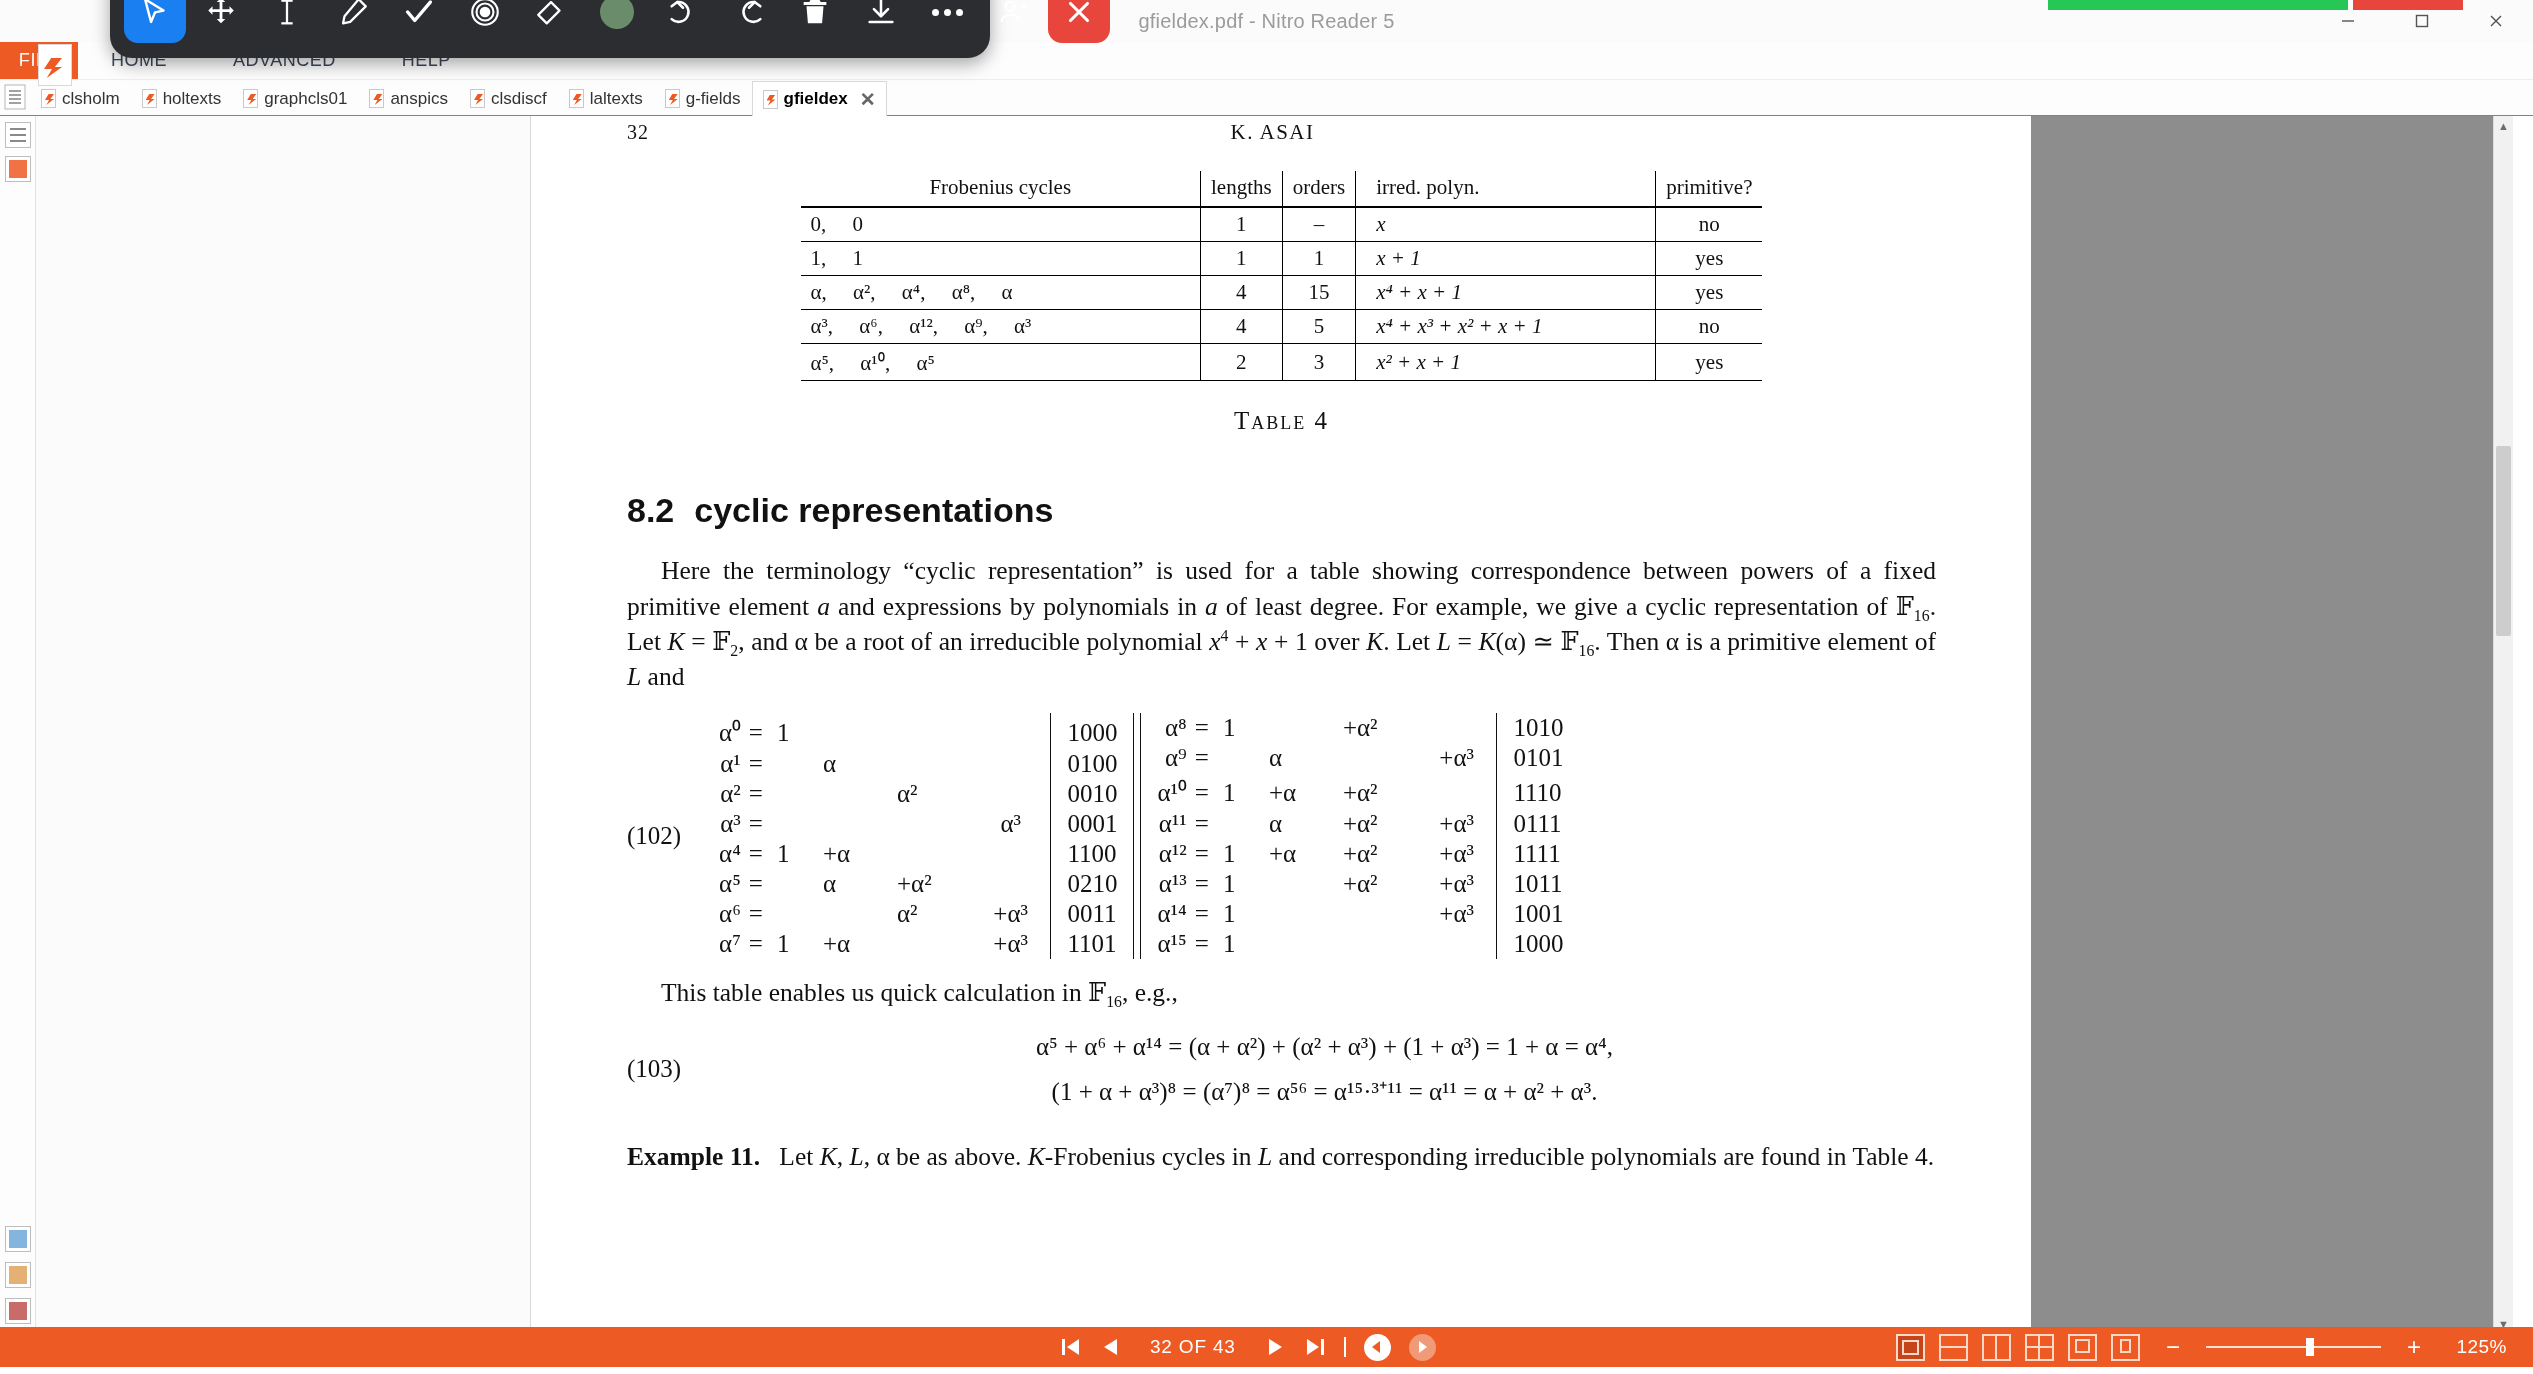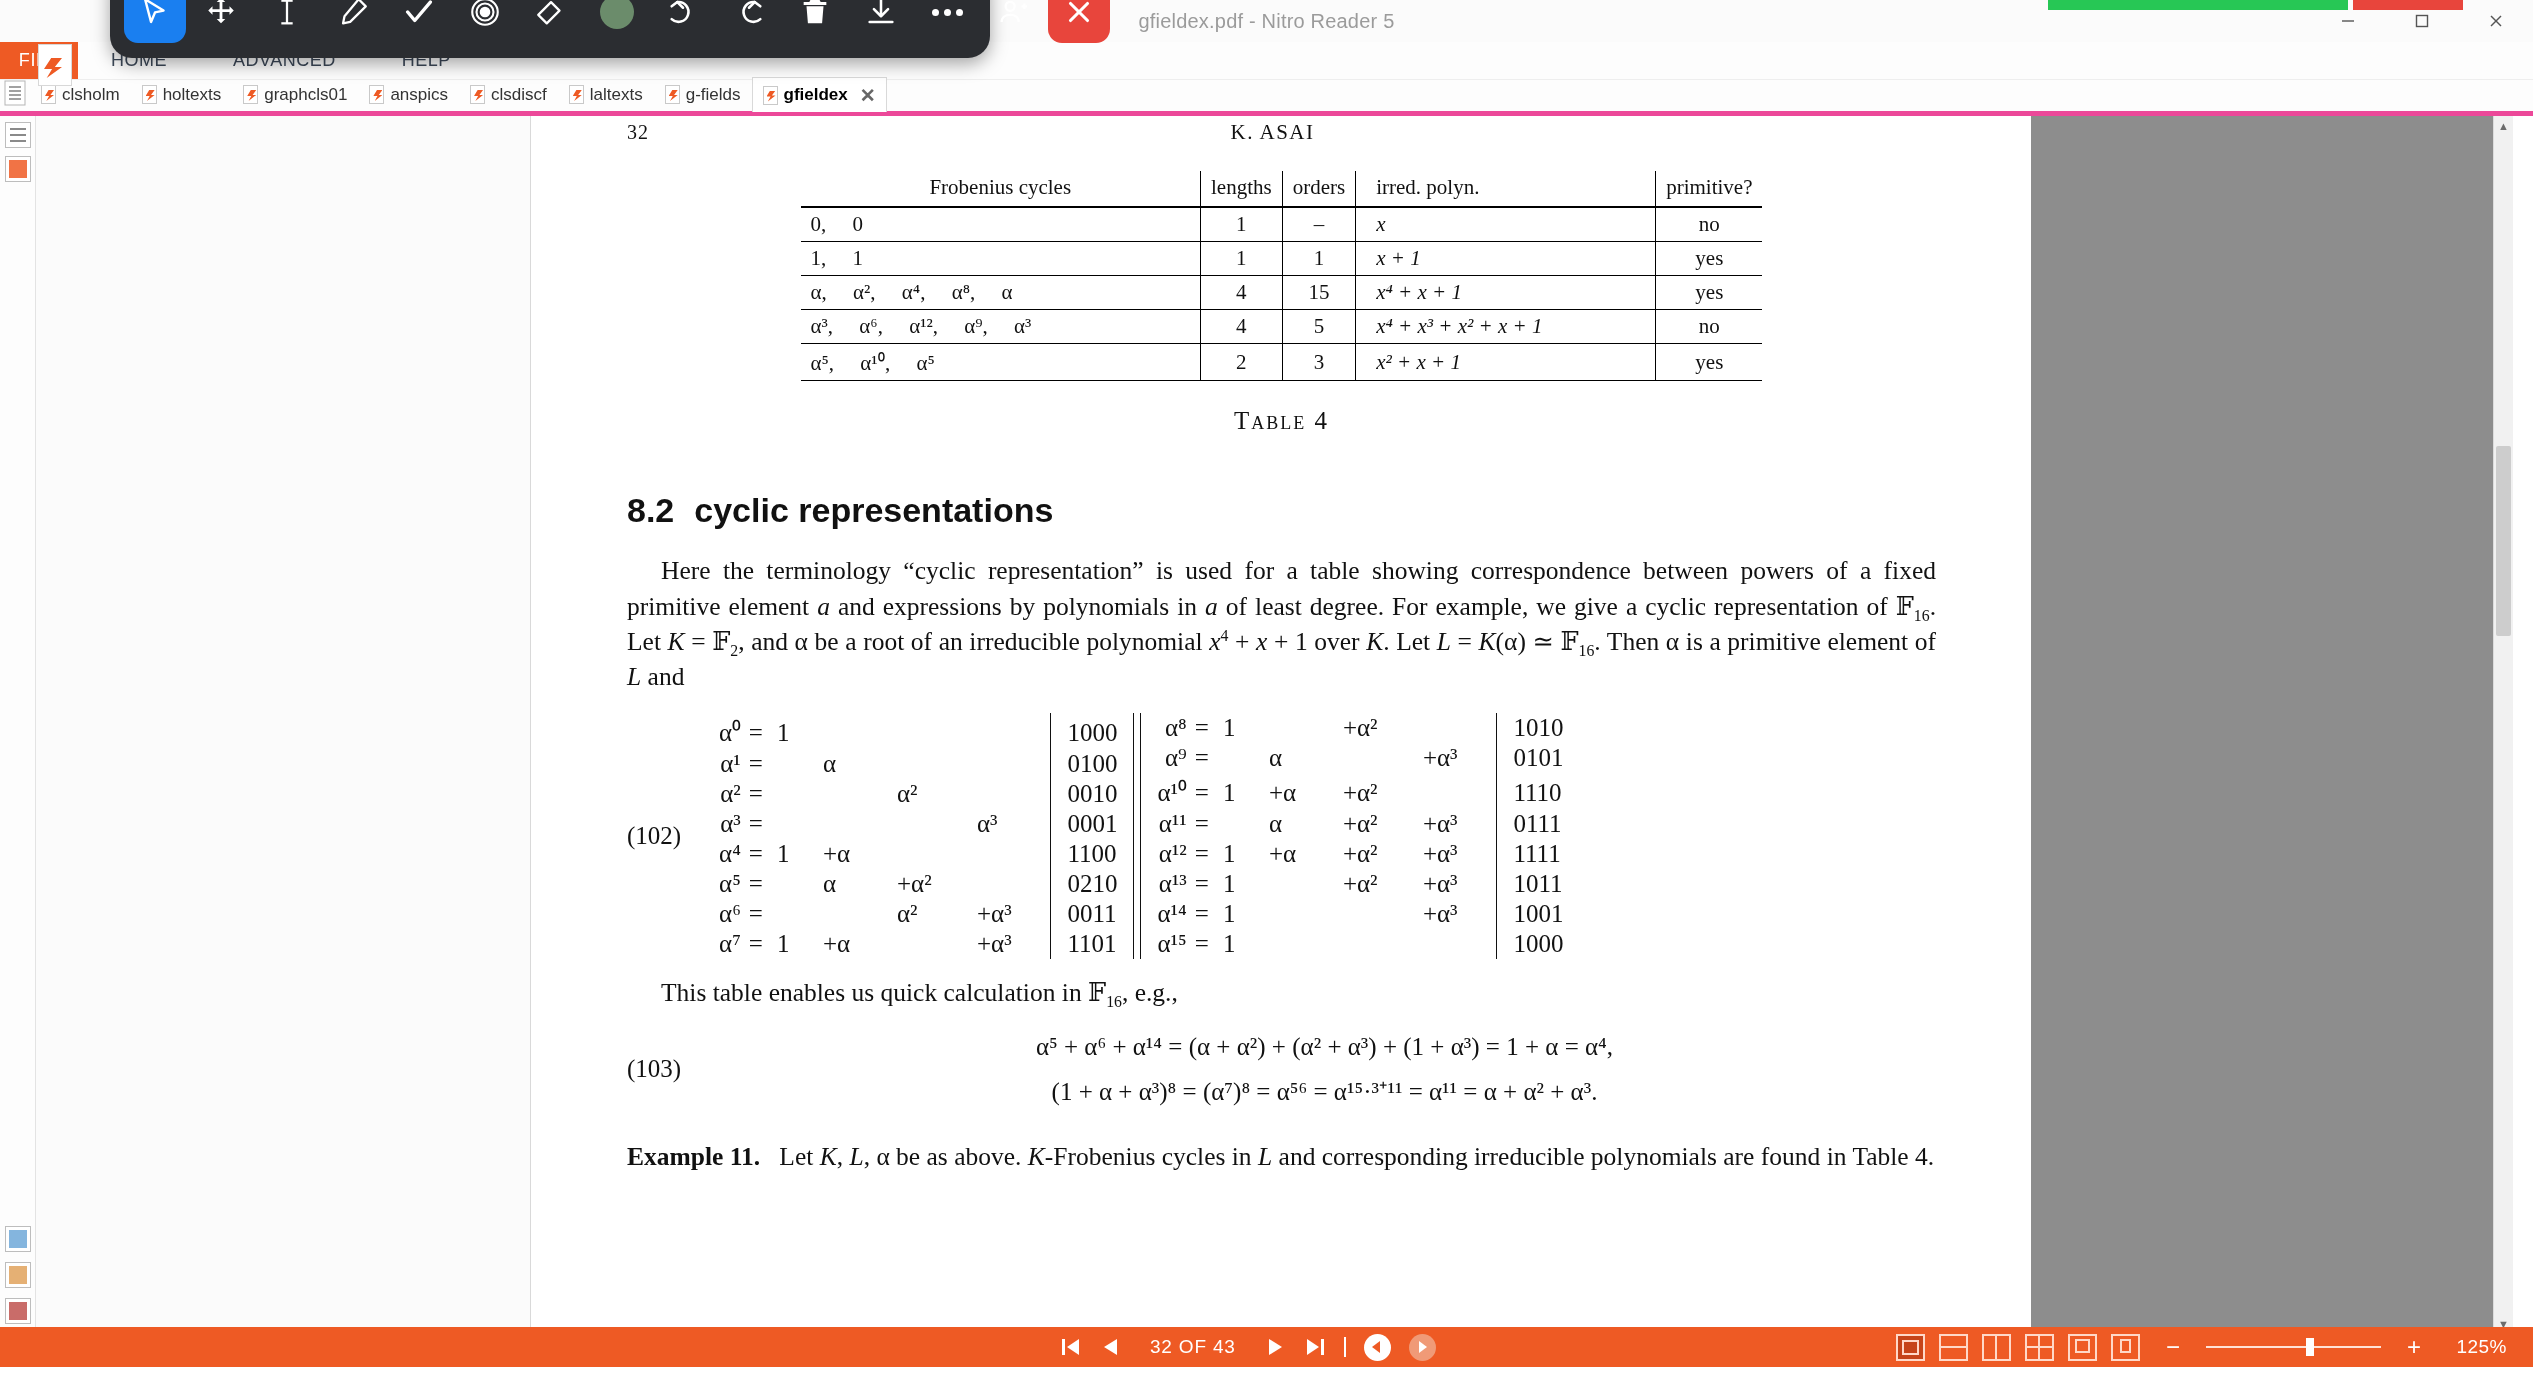--- a/index.html
+++ b/index.html
@@ -78,21 +78,21 @@
   }
   .menu-item {
     padding:0 33px; display:flex; align-items:center;
     font-size:18px; color:#3c4858; letter-spacing:.5px;
   }
 
   
   .tabstrip {
     position:absolute; left:0; top:80px; width:2533px; height:36px;
     background:#fdfdfd; display:flex; align-items:flex-end;
-    border-bottom:5px solid #ec4899;
+    border-bottom:1px solid #ec4899;
   }
   .tab-side-icon { width:30px; display:flex; align-items:center; justify-content:center; height:36px; }
   .doc-tab {
     display:flex; align-items:center; gap:6px;
     height:34px; padding:0 10px;
     font-size:17px; color:#333;
     border:1px solid transparent; border-bottom:none;
   }
   .doc-tab.active {
     background:#fff; border-color:#d9d9d9; font-weight:bold; color:#000;
@@ -200,21 +200,21 @@
   }
   .eqblock .tag { width:86px; font-size:25px; }
   .cyc-wrap { display:flex; align-items:stretch; }
   table.cyc { border-collapse:collapse; font-size:25px; font-family:"Liberation Serif", serif;}
   table.cyc td { padding:1px 6px; white-space:nowrap; vertical-align:baseline;}
   table.cyc td.lhs { text-align:right; }
   table.cyc td.eq { padding:1px 8px 1px 2px;}
   table.cyc td.t1 { text-align:left; width:46px;}
   table.cyc td.t2 { text-align:left; width:74px;}
   table.cyc td.t3 { text-align:left; width:80px;}
-  table.cyc td.t4 { text-align:left; width:80px;}
+  table.cyc td.t4 { text-align:center; width:80px;}
   table.cyc td.bits { text-align:left; padding-left:16px; border-left:1.6px solid #111;}
   .dblrule { width:8px; border-left:1.6px solid #111; border-right:1.6px solid #111; margin:0 10px; }
 
   .eq103 { display:flex; align-items:center; margin-top:14px; }
   .eq103 .tag { width:86px; font-size:25px; }
   .eq103 .lines { flex:1; text-align:center; font-size:25px; line-height:1.8; }
   .ex-head { font-weight:bold; }
   sup { font-size:.62em; vertical-align:super; line-height:0; }
   sub { font-size:.62em; vertical-align:sub; line-height:0; }
   .it { font-style:italic; }

